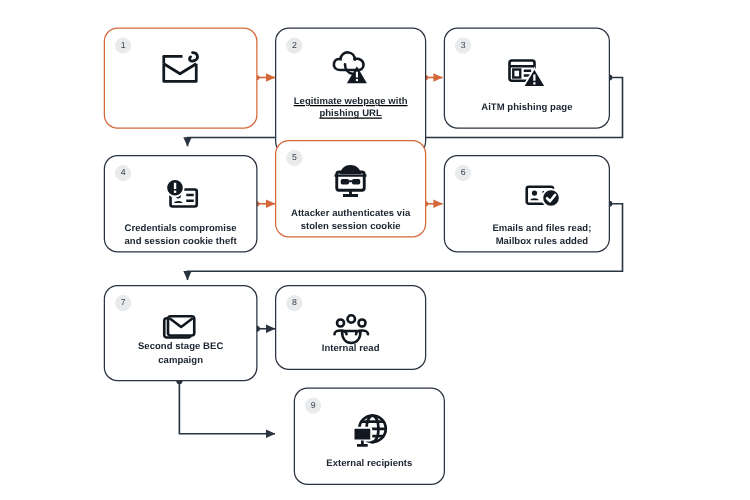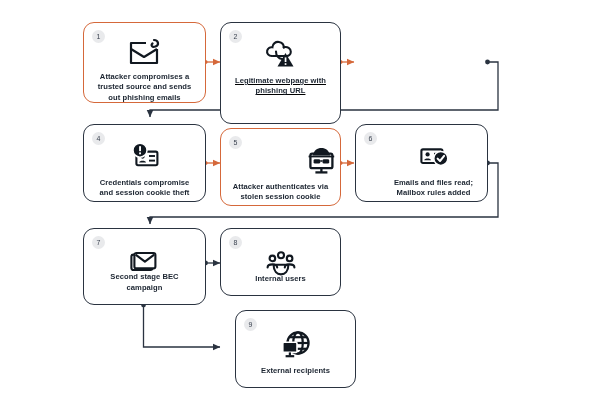--- a/index.html
+++ b/index.html
@@ -150,57 +150,72 @@
   <div class="node n1 highlight" style="left:83px; top:22px; width:123px; height:81px;">
     <span class="badge">1</span>
     <span class="glyph">
       <svg width="34" height="30" viewBox="0 0 34 30">
         <path d="M3,12 L3,26 L29,26 L29,12" fill="none" stroke="#111820" stroke-width="2.2" stroke-linejoin="round"></path>
         <path d="M3,12 L16,20 L29,12" fill="none" stroke="#111820" stroke-width="2.2" stroke-linejoin="round"></path>
         <path d="M3,12 L3,6 L18,6" fill="none" stroke="#111820" stroke-width="2.2" stroke-linejoin="round"></path>
         <path d="M26,3 C30.5,3 31.5,8 27.5,9.5 C24,10.8 22.5,8 24.5,6.5" fill="none" stroke="#111820" stroke-width="2.2" stroke-linecap="round"></path>
       </svg>
     </span>
-    <span class="caption">Attacker compromises a trusted source and sends out phishing emails</span>
   </div>
 
   <div class="node n2" style="left:220px; top:22px; width:121px; height:102px;text-decoration:underline;">
     <span class="badge">2</span>
     <span class="glyph">
       <svg width="34" height="30" viewBox="0 0 34 30">
         <path d="M8,17 C4.5,17 2.5,14.5 3.2,11.6 C3.8,9 6.2,7.8 8.4,8.3 C8.6,4.8 11.6,2.5 14.9,3 C17.8,3.4 19.8,5.8 19.9,8.6" fill="none" stroke="#111820" stroke-width="2.1" stroke-linecap="round"></path>
         <path d="M19.6,8.3 C23.5,7.2 26.8,9.5 26.8,12.8 C26.8,15.2 25,17 22.6,17 L9,17" fill="none" stroke="#111820" stroke-width="2.1" stroke-linecap="round"></path>
         <path d="M12,12.5 C12,16.5 14.5,19.5 18,20" fill="none" stroke="#111820" stroke-width="2.1" stroke-linecap="round"></path>
         <path d="M21.5,14 L29.5,27.5 L13.5,27.5 Z" fill="#111820"></path>
         <rect x="20.7" y="18.4" width="1.7" height="4.6" fill="#ffffff"></rect>
         <rect x="20.7" y="24.2" width="1.7" height="1.7" fill="#ffffff"></rect>
       </svg>
     </span>
     <span class="caption">Legitimate webpage with phishing URL</span>
   </div>
 
+  <div class="node n3" style="left:355px; top:22px; width:133px; height:81px;">
+    <span class="badge">3</span>
+    <span class="glyph">
+      <svg width="34" height="30" viewBox="0 0 34 30">
+        <rect x="2.6" y="6.4" width="20" height="16.2" rx="1.8" fill="none" stroke="#111820" stroke-width="2.1"></rect>
+        <line x1="2.6" y1="11" x2="22.6" y2="11" stroke="#111820" stroke-width="2.1"></line>
+        <rect x="5.6" y="13.6" width="5.6" height="6.4" fill="none" stroke="#111820" stroke-width="1.9"></rect>
+        <line x1="14" y1="14.6" x2="20" y2="14.6" stroke="#111820" stroke-width="1.9"></line>
+        <line x1="14" y1="18.4" x2="20" y2="18.4" stroke="#111820" stroke-width="1.9"></line>
+        <path d="M22.5,12.5 L31.5,27.5 L13.5,27.5 Z" fill="#111820" stroke="#ffffff" stroke-width="1.4"></path>
+        <rect x="21.6" y="17.6" width="1.8" height="5" fill="#ffffff"></rect>
+        <rect x="21.6" y="23.8" width="1.8" height="1.8" fill="#ffffff"></rect>
+      </svg>
+    </span>
+    <span class="caption">AiTM phishing page</span>
+  </div>
 
   <div class="node n4" style="left:83px; top:124px; width:123px; height:78px;">
     <span class="badge">4</span>
     <span class="glyph">
       <svg width="34" height="30" viewBox="0 0 34 30">
         <rect x="8.4" y="10.6" width="21" height="13.6" rx="1.6" fill="none" stroke="#111820" stroke-width="2.1"></rect>
         <circle cx="14.6" cy="15.6" r="2.1" fill="#111820"></circle>
         <path d="M11.2,21.4 C11.2,19.2 18,19.2 18,21.4 Z" fill="#111820"></path>
         <line x1="21" y1="15" x2="27" y2="15" stroke="#111820" stroke-width="1.9"></line>
         <line x1="21" y1="19.6" x2="27" y2="19.6" stroke="#111820" stroke-width="1.9"></line>
         <circle cx="12" cy="9.2" r="7" fill="#111820" stroke="#ffffff" stroke-width="1.5"></circle>
         <rect x="11.1" y="5.2" width="1.9" height="5" fill="#ffffff"></rect>
         <rect x="11.1" y="11.4" width="1.9" height="1.9" fill="#ffffff"></rect>
       </svg>
     </span>
     <span class="caption">Credentials compromise and session cookie theft</span>
   </div>
 
-  <div class="node n5 highlight" style="left:220px; top:128px; width:121px; height:78px;align-items:flex-end;">
+  <div class="node n5 highlight" style="left:220px; top:112px; width:121px; height:78px;">
     <span class="badge">5</span>
     <span class="glyph">
       <svg width="36" height="31" viewBox="0 0 36 31">
         <rect x="6.4" y="8.6" width="22" height="14.6" rx="1.8" fill="none" stroke="#111820" stroke-width="2.3"></rect>
         <line x1="17.4" y1="23.2" x2="17.4" y2="27" stroke="#111820" stroke-width="2.3"></line>
         <line x1="11.4" y1="27.4" x2="23.4" y2="27.4" stroke="#111820" stroke-width="2.3"></line>
         <path d="M8.6,10.4 C10,5.4 13.2,3 17.4,3 C21.6,3 24.8,5.4 26.2,10.4 Z" fill="#111820"></path>
         <path d="M4.6,10.6 L30.2,10.6 L30.2,12.4 L4.6,12.4 Z" fill="#111820"></path>
         <rect x="9.6" y="14.2" width="6.6" height="4.4" rx="1.4" fill="#111820"></rect>
         <rect x="18.6" y="14.2" width="6.6" height="4.4" rx="1.4" fill="#111820"></rect>
@@ -243,21 +258,21 @@
     <span class="glyph">
       <svg width="32" height="27" viewBox="0 0 32 27">
         <circle cx="16" cy="5.2" r="3" fill="none" stroke="#111820" stroke-width="2.1"></circle>
         <circle cx="7.4" cy="8.4" r="2.8" fill="none" stroke="#111820" stroke-width="2.1"></circle>
         <circle cx="24.6" cy="8.4" r="2.8" fill="none" stroke="#111820" stroke-width="2.1"></circle>
         <path d="M2.6,17.4 C2.6,13.4 12.2,13.4 12.2,17.4" fill="none" stroke="#111820" stroke-width="2.1" stroke-linecap="round"></path>
         <path d="M19.8,17.4 C19.8,13.4 29.4,13.4 29.4,17.4" fill="none" stroke="#111820" stroke-width="2.1" stroke-linecap="round"></path>
         <path d="M8.6,14.8 L23.4,14.8 C23.4,21.6 19.8,24.4 16,24.4 C12.2,24.4 8.6,21.6 8.6,14.8 Z" fill="none" stroke="#111820" stroke-width="2.1" stroke-linejoin="round"></path>
       </svg>
     </span>
-    <span class="caption">Internal users</span>
+    <span class="caption">Internal read</span>
   </div>
 
   <div class="node n9" style="left:235px; top:310px; width:121px; height:78px;">
     <span class="badge">9</span>
     <span class="glyph">
       <svg width="34" height="30" viewBox="0 0 34 30">
         <circle cx="19" cy="13" r="10.6" fill="none" stroke="#111820" stroke-width="2.2"></circle>
         <ellipse cx="19" cy="13" rx="4.8" ry="10.6" fill="none" stroke="#111820" stroke-width="2.2"></ellipse>
         <line x1="8.4" y1="13" x2="29.6" y2="13" stroke="#111820" stroke-width="2.2"></line>
         <line x1="10.6" y1="7.2" x2="27.4" y2="7.2" stroke="#111820" stroke-width="2.2"></line>

